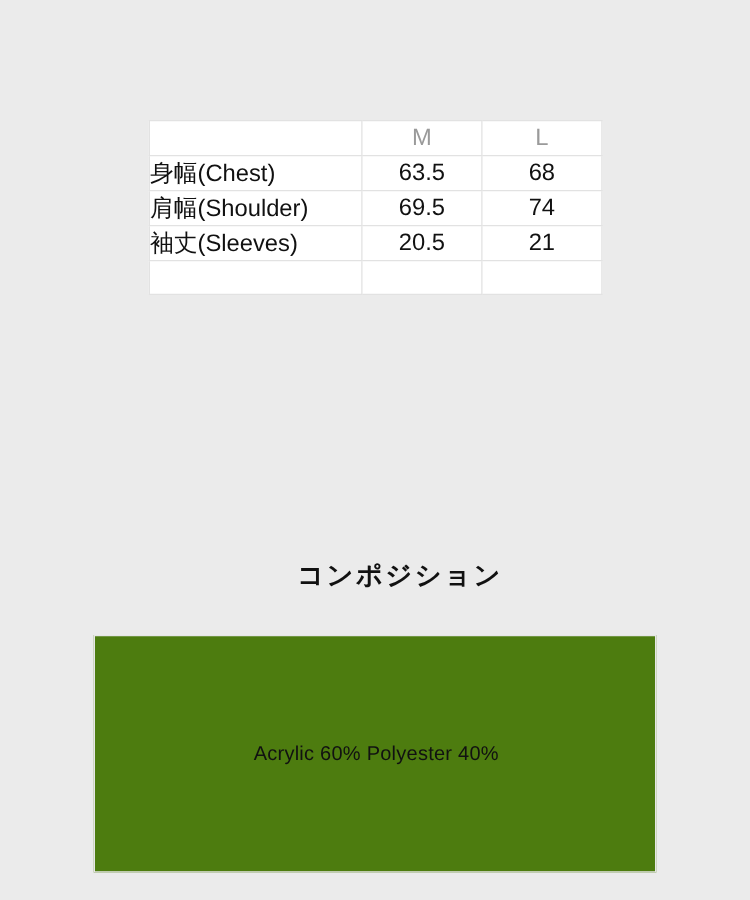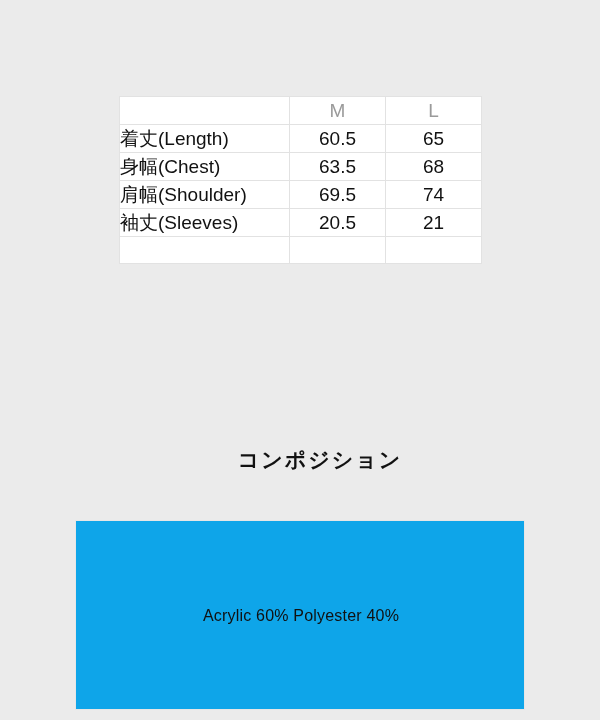--- a/index.html
+++ b/index.html
@@ -83,24 +83,24 @@
   #comp-title {
     position: absolute;
     left: 0;
     top: 446px;
     width: 600px;
     padding-left: 20px;
   }
   #comp-box {
     position: absolute;
     left: 75px;
-    top: 520px;
+    top: 508px;
     width: 450px;
     height: 190px;
-    background: #0ea5e9;
+    background: #4d7c0f;
     border: 1px solid #e6e6e6;
     box-sizing: border-box;
   }
   #comp-text {
     position: absolute;
     left: 0;
     top: 0;
     width: 450px;
     height: 190px;
     display: flex;
@@ -126,25 +126,20 @@
       </colgroup>
       <thead>
         <tr>
           <th class="hdr-blank"></th>
           <th class="hdr-size">M</th>
           <th class="hdr-size">L</th>
         </tr>
       </thead>
       <tbody>
         <tr>
-          <td class="rowlabel">着丈(Length)</td>
-          <td class="val">60.5</td>
-          <td class="val">65</td>
-        </tr>
-        <tr>
           <td class="rowlabel">身幅(Chest)</td>
           <td class="val">63.5</td>
           <td class="val">68</td>
         </tr>
         <tr>
           <td class="rowlabel">肩幅(Shoulder)</td>
           <td class="val">69.5</td>
           <td class="val">74</td>
         </tr>
         <tr>

